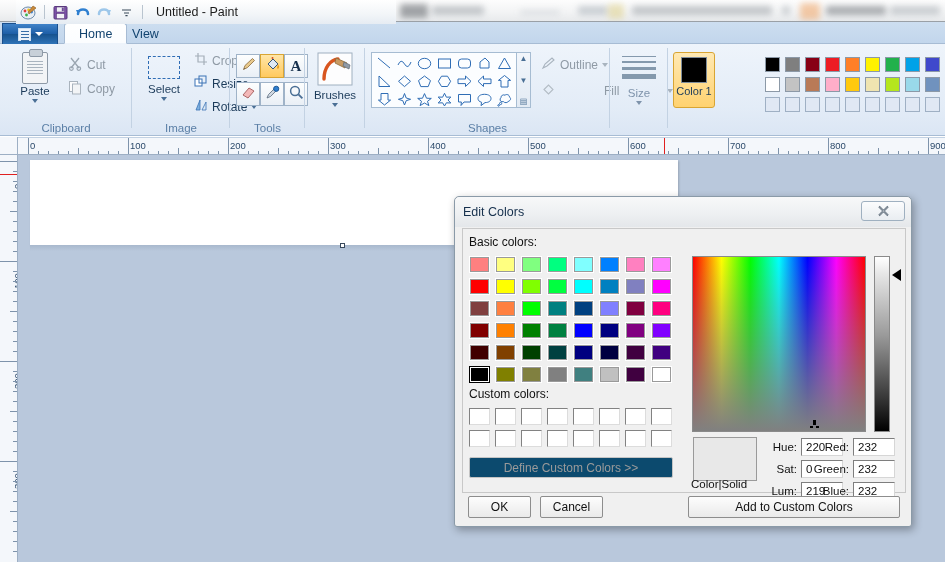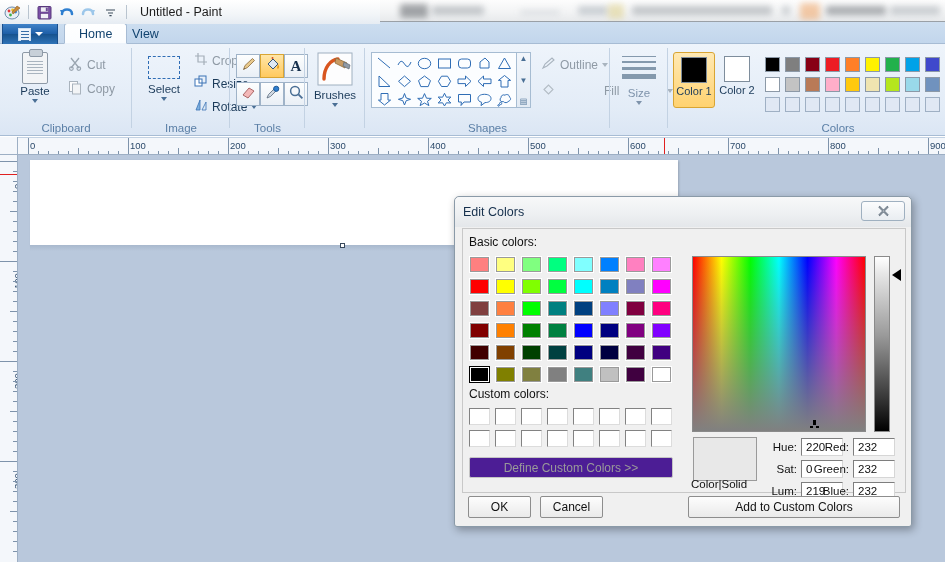--- a/index.html
+++ b/index.html
@@ -15,21 +15,21 @@
   .taskbar {
     position: absolute; left:0; top:0; width:945px; height:22px;
     background: linear-gradient(to bottom,#fdfdfd 0%,#f3f4f5 55%,#e8eaec 100%);
     border-bottom: 1px solid #9aa0a6;
     overflow: hidden;
   }
   .tb-blur { position:absolute; filter: blur(3px); opacity:.55; }
 
   
   .qatbar {
-    position:absolute; left:0; top:0; width:380px; height:24px;
+    position:absolute; left:16px; top:0; width:380px; height:24px;
     background: linear-gradient(to bottom,#ffffff 0%,#f2f5f8 60%,#e6ecf3 100%);
     display:flex; align-items:center; gap:5px; padding-left:4px;
     z-index: 5;
   }
   .qat-icon { width:17px; height:17px; display:inline-block; position:relative; }
   .qat-sep { width:1px; height:14px; background:#b9c4cf; margin:0 2px; }
   .apptitle { font-size:12.5px; color:#1c1c1c; margin-left:6px; white-space:nowrap; }
 
   
   .tabsrow {
@@ -218,21 +218,21 @@
     background:#fff; border-top:1px solid #7e7e7e; border-left:1px solid #7e7e7e;
     border-right:1px solid #d6d6d6; border-bottom:1px solid #d6d6d6;
     font-size:11.5px; color:#111; padding-left:4px; line-height:17px; }
 
   .btn{
     position:absolute; background: linear-gradient(to bottom,#fdfdfd,#eaeaea);
     border:1px solid #8d8d8d; border-radius:2px;
     display:flex; align-items:center; justify-content:center;
     font-size:12px; color:#111;
   }
-  .btn.disabled{ color:#9a9a9a; background:#4c1d95; border-color:#c4c4c4; }
+  .btn.disabled{ color:#9a9a9a; background:#0c4a6e; border-color:#c4c4c4; }
 </style>
 </head>
 <body>
 
 <div id="app">
 
   <div class="taskbar">
     <div class="tb-blur" style="left:400px;top:4px;width:28px;height:14px;background:#5d6166;border-radius:2px;"></div>
     <div class="tb-blur" style="left:432px;top:6px;width:52px;height:9px;background:#9aa0a6;border-radius:2px;"></div>
     <div class="tb-blur" style="left:520px;top:10px;width:40px;height:5px;background:#c9ced3;border-radius:2px;"></div>
@@ -543,24 +543,20 @@
         <span class="tinycaret" style="border-top-color:#7e93ab;"></span>
       </div>
       <div class="grpdiv" style="right:0;"></div>
     </div>
 
     <div class="grp" style="left:668px;width:277px;">
       <div class="colorbig sel" style="left:5px;top:8px;">
         <span class="swatchbig" id="c1sw" style="background: rgb(0, 0, 0);"></span>
         <span style="margin-top:2px;text-align:center;">Color 1</span>
       </div>
-      <div class="colorbig" style="left:48px;top:8px;">
-        <span class="swatchbig" id="c2sw" style="background: rgb(255, 255, 255);"></span>
-        <span style="margin-top:2px;text-align:center;">Color 2</span>
-      </div>
       <div class="palette" style="left:94px;top:10px;" id="palette">
           <div class="pcell">
             <div class="pchip" style="background: rgb(0, 0, 0);"></div>
           </div>
           <div class="pcell">
             <div class="pchip" style="background: rgb(127, 127, 127);"></div>
           </div>
           <div class="pcell">
             <div class="pchip" style="background: rgb(136, 0, 21);"></div>
           </div>
@@ -630,21 +626,20 @@
           <div class="pcell">
             <div class="pchip empty"></div>
           </div>
           <div class="pcell">
             <div class="pchip empty"></div>
           </div>
           <div class="pcell">
             <div class="pchip empty"></div>
           </div>
         </div>
-      <div class="glabel" style="left:70px;width:200px;">Colors</div>
     </div>
   </div>
 
   <div class="corner"></div>
   <div class="hruler" id="hruler">
       <div class="tick" style="left: 10px; top: 0px; width: 1px; height: 17px;"></div>
       <div class="rlabel" style="left: 12px; top: 2px;">0</div>
       <div class="tick" style="left: 20px; top: 13px; width: 1px; height: 4px;"></div>
       <div class="tick" style="left: 30px; top: 13px; width: 1px; height: 4px;"></div>
       <div class="tick" style="left: 40px; top: 13px; width: 1px; height: 4px;"></div>

